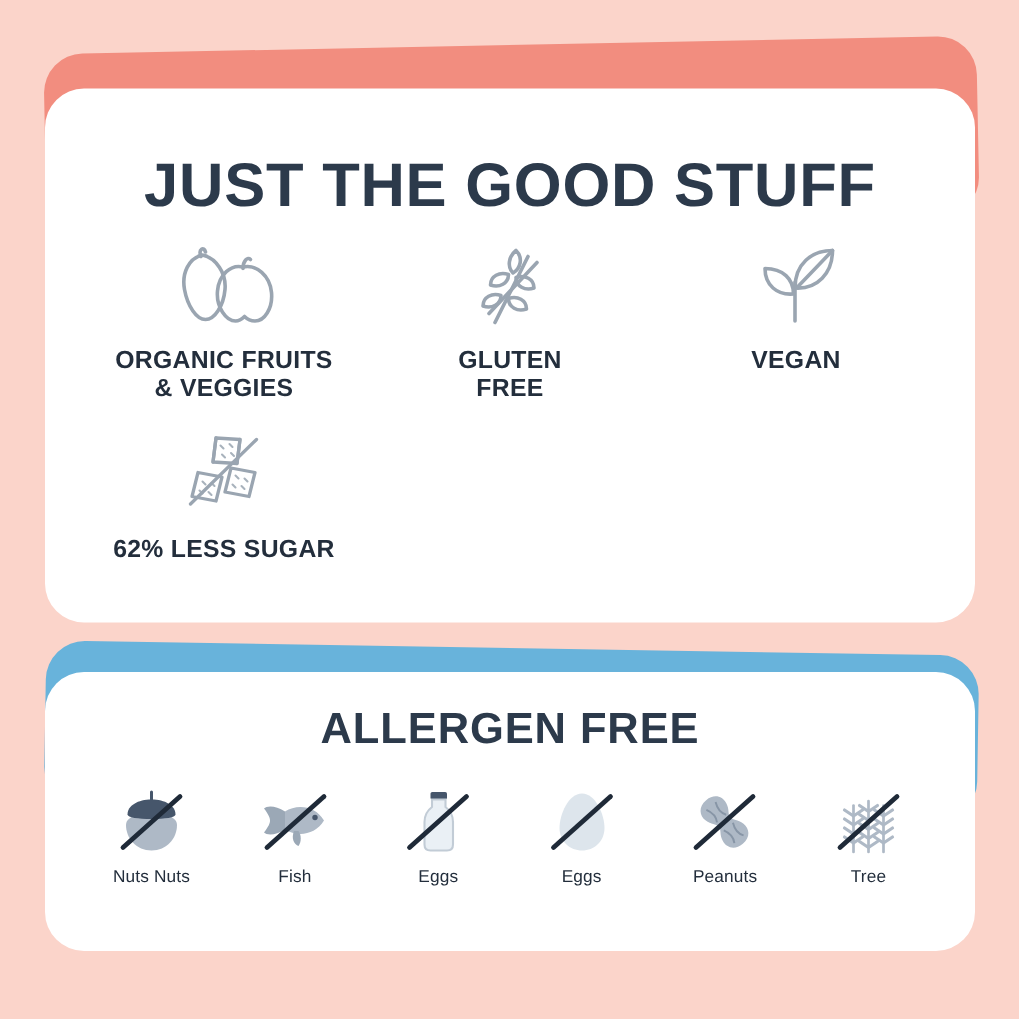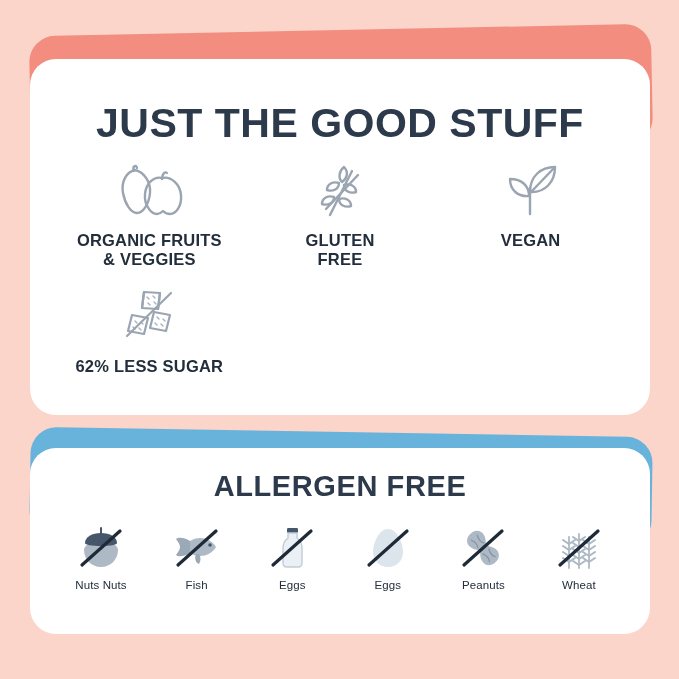--- a/index.html
+++ b/index.html
@@ -282,20 +282,20 @@
                 <path d="M21 32 L27 36 L33 32"></path>
               <path d="M21 38 L27 42 L33 38"></path>
               <path d="M31 17 L37 21 L43 17"></path>
                 <path d="M31 23 L37 27 L43 23"></path>
               <path d="M31 29 L37 33 L43 29"></path>
                 <path d="M31 35 L37 39 L43 35"></path>
             </g>
             <line x1="8" y1="42" x2="46" y2="8" stroke="#1F2A38" stroke-width="3.2" stroke-linecap="round"></line>
           </svg>
         </div>
-        <div class="lbl">Wheat</div>
+        <div class="lbl">Tree</div>
       </div>
 
 
     </div>
   </div>
 
 </div>
 
 </body></html>

